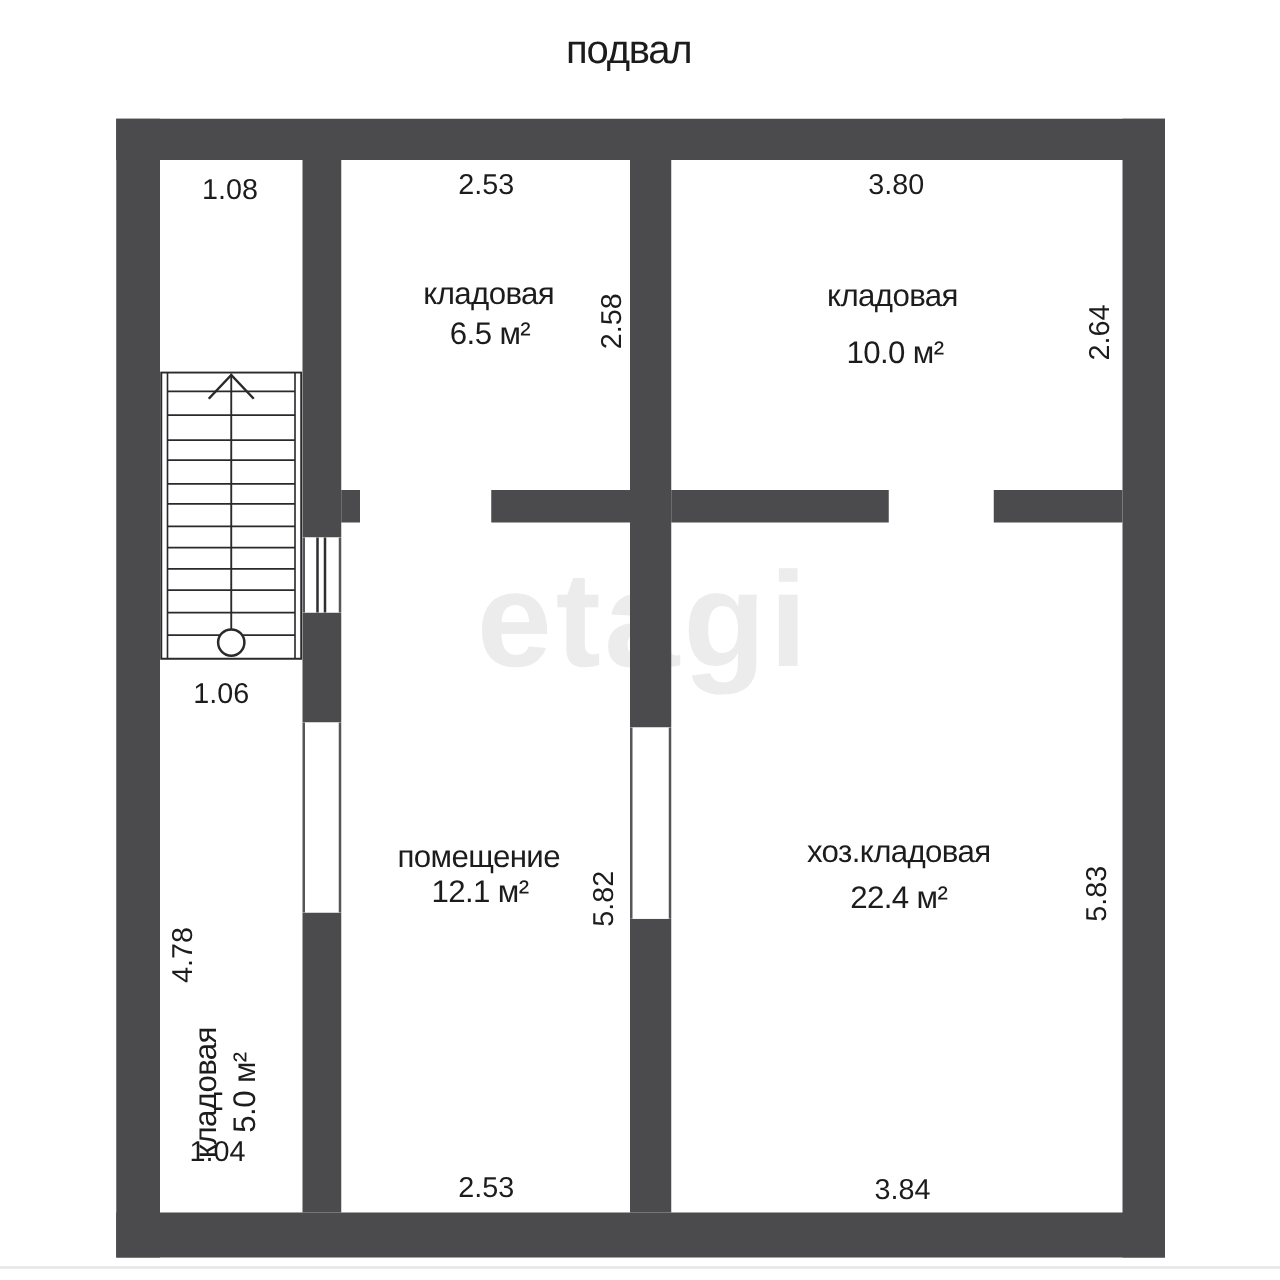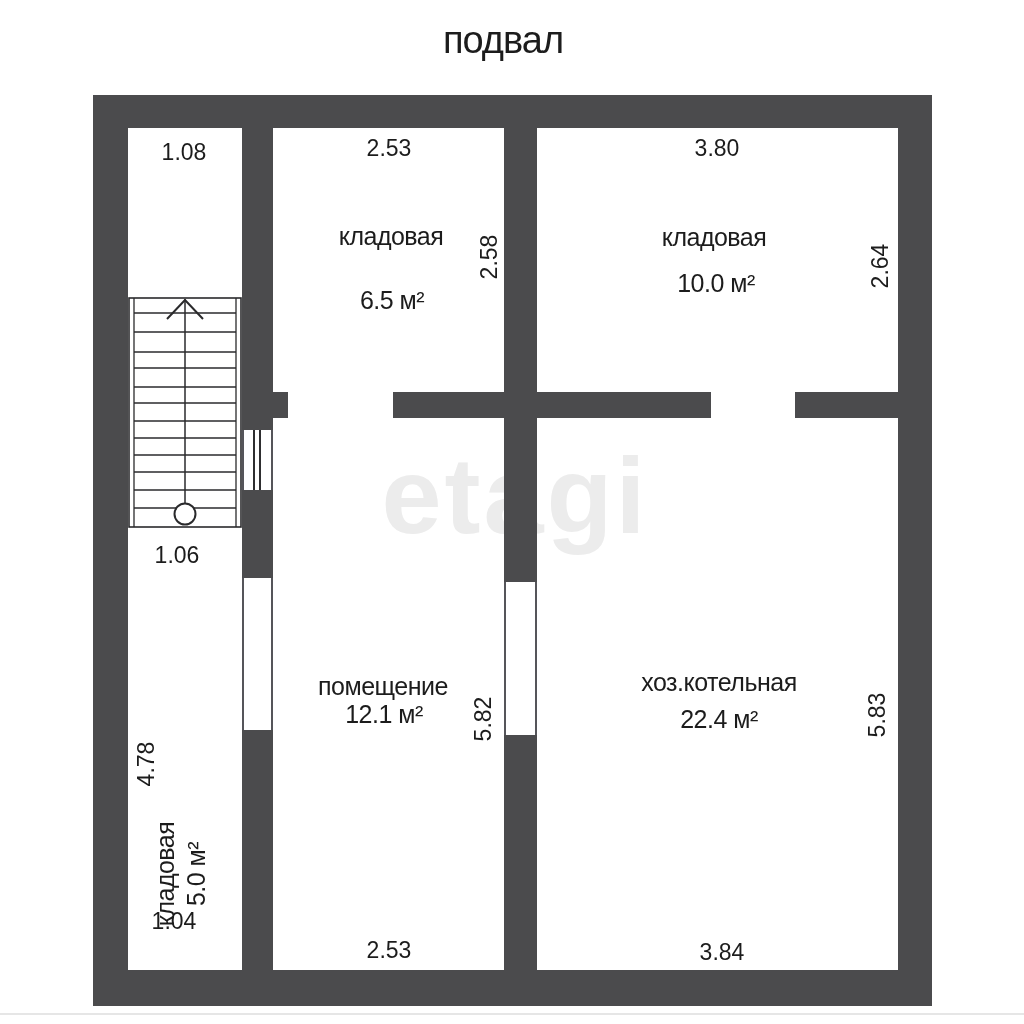--- a/index.html
+++ b/index.html
@@ -3,21 +3,21 @@
 <meta charset="utf-8">
 <style>
   html,body { margin:0; padding:0; background:#ffffff; }
   .plan {
     position:relative; width:1024px; height:1024px; background:#ffffff;
     font-family:"Liberation Sans", sans-serif; color:var(--ink, #1c1c1c);
     overflow:hidden;
   }
   .title {
     position:absolute; transform:translate(-50%,-50%);
-    font-size:38px; letter-spacing:-1px; white-space:nowrap; z-index:3;
+    font-size:32px; letter-spacing:-1px; white-space:nowrap; z-index:3;
   }
   .wm {
     position:absolute; left:515px; top:500px; transform:translate(-50%,-54%);
     font-size:108px; font-weight:bold; letter-spacing:3px;
     color:var(--wm, #ececec); z-index:1; white-space:nowrap;
   }
   .w { position:absolute; background:var(--wall, #4b4b4d); z-index:2; }
   .opening { position:absolute; background:#ffffff; z-index:2; }
   .opening .edge-l, .opening .edge-r {
     position:absolute; top:0; bottom:0; width:2px; background:#55555a;
@@ -112,26 +112,26 @@
   <div class="lbl" style="left:389px; top:950px;">2.53</div>
   <div class="lbl" style="left:722px; top:952px;">3.84</div>
 
   <div class="lbl vert" style="left:489px; top:257px;">2.58</div>
   <div class="lbl vert" style="left:880px; top:266px;">2.64</div>
   <div class="lbl vert" style="left:483px; top:719px;">5.82</div>
   <div class="lbl vert" style="left:877px; top:715px;">5.83</div>
   <div class="lbl vert" style="left:146px; top:764px;">4.78</div>
 
   <div class="lbl room" style="left:391px; top:236px;">кладовая</div>
-  <div class="lbl room" style="left:392px; top:268px;margin-top:32px;">6.5 м²</div>
+  <div class="lbl room" style="left:392px; top:268px;">6.5 м²</div>
   <div class="lbl room" style="left:714px; top:237px;">кладовая</div>
   <div class="lbl room" style="left:716px; top:283px;">10.0 м²</div>
   <div class="lbl room" style="left:383px; top:686px;">помещение</div>
   <div class="lbl room" style="left:384px; top:714px;">12.1 м²</div>
-  <div class="lbl room" style="left:719px; top:682px;">хоз.котельная</div>
+  <div class="lbl room" style="left:719px; top:682px;">хоз.кладовая</div>
   <div class="lbl room" style="left:719px; top:719px;text-align:center;">22.4 м²</div>
 
   <div class="vroom" style="left:181px; top:874px;">
     <div>кладовая</div>
     <div>5.0 м²</div>
   </div>
 
   <div class="hairline"></div>
 </div>
 

